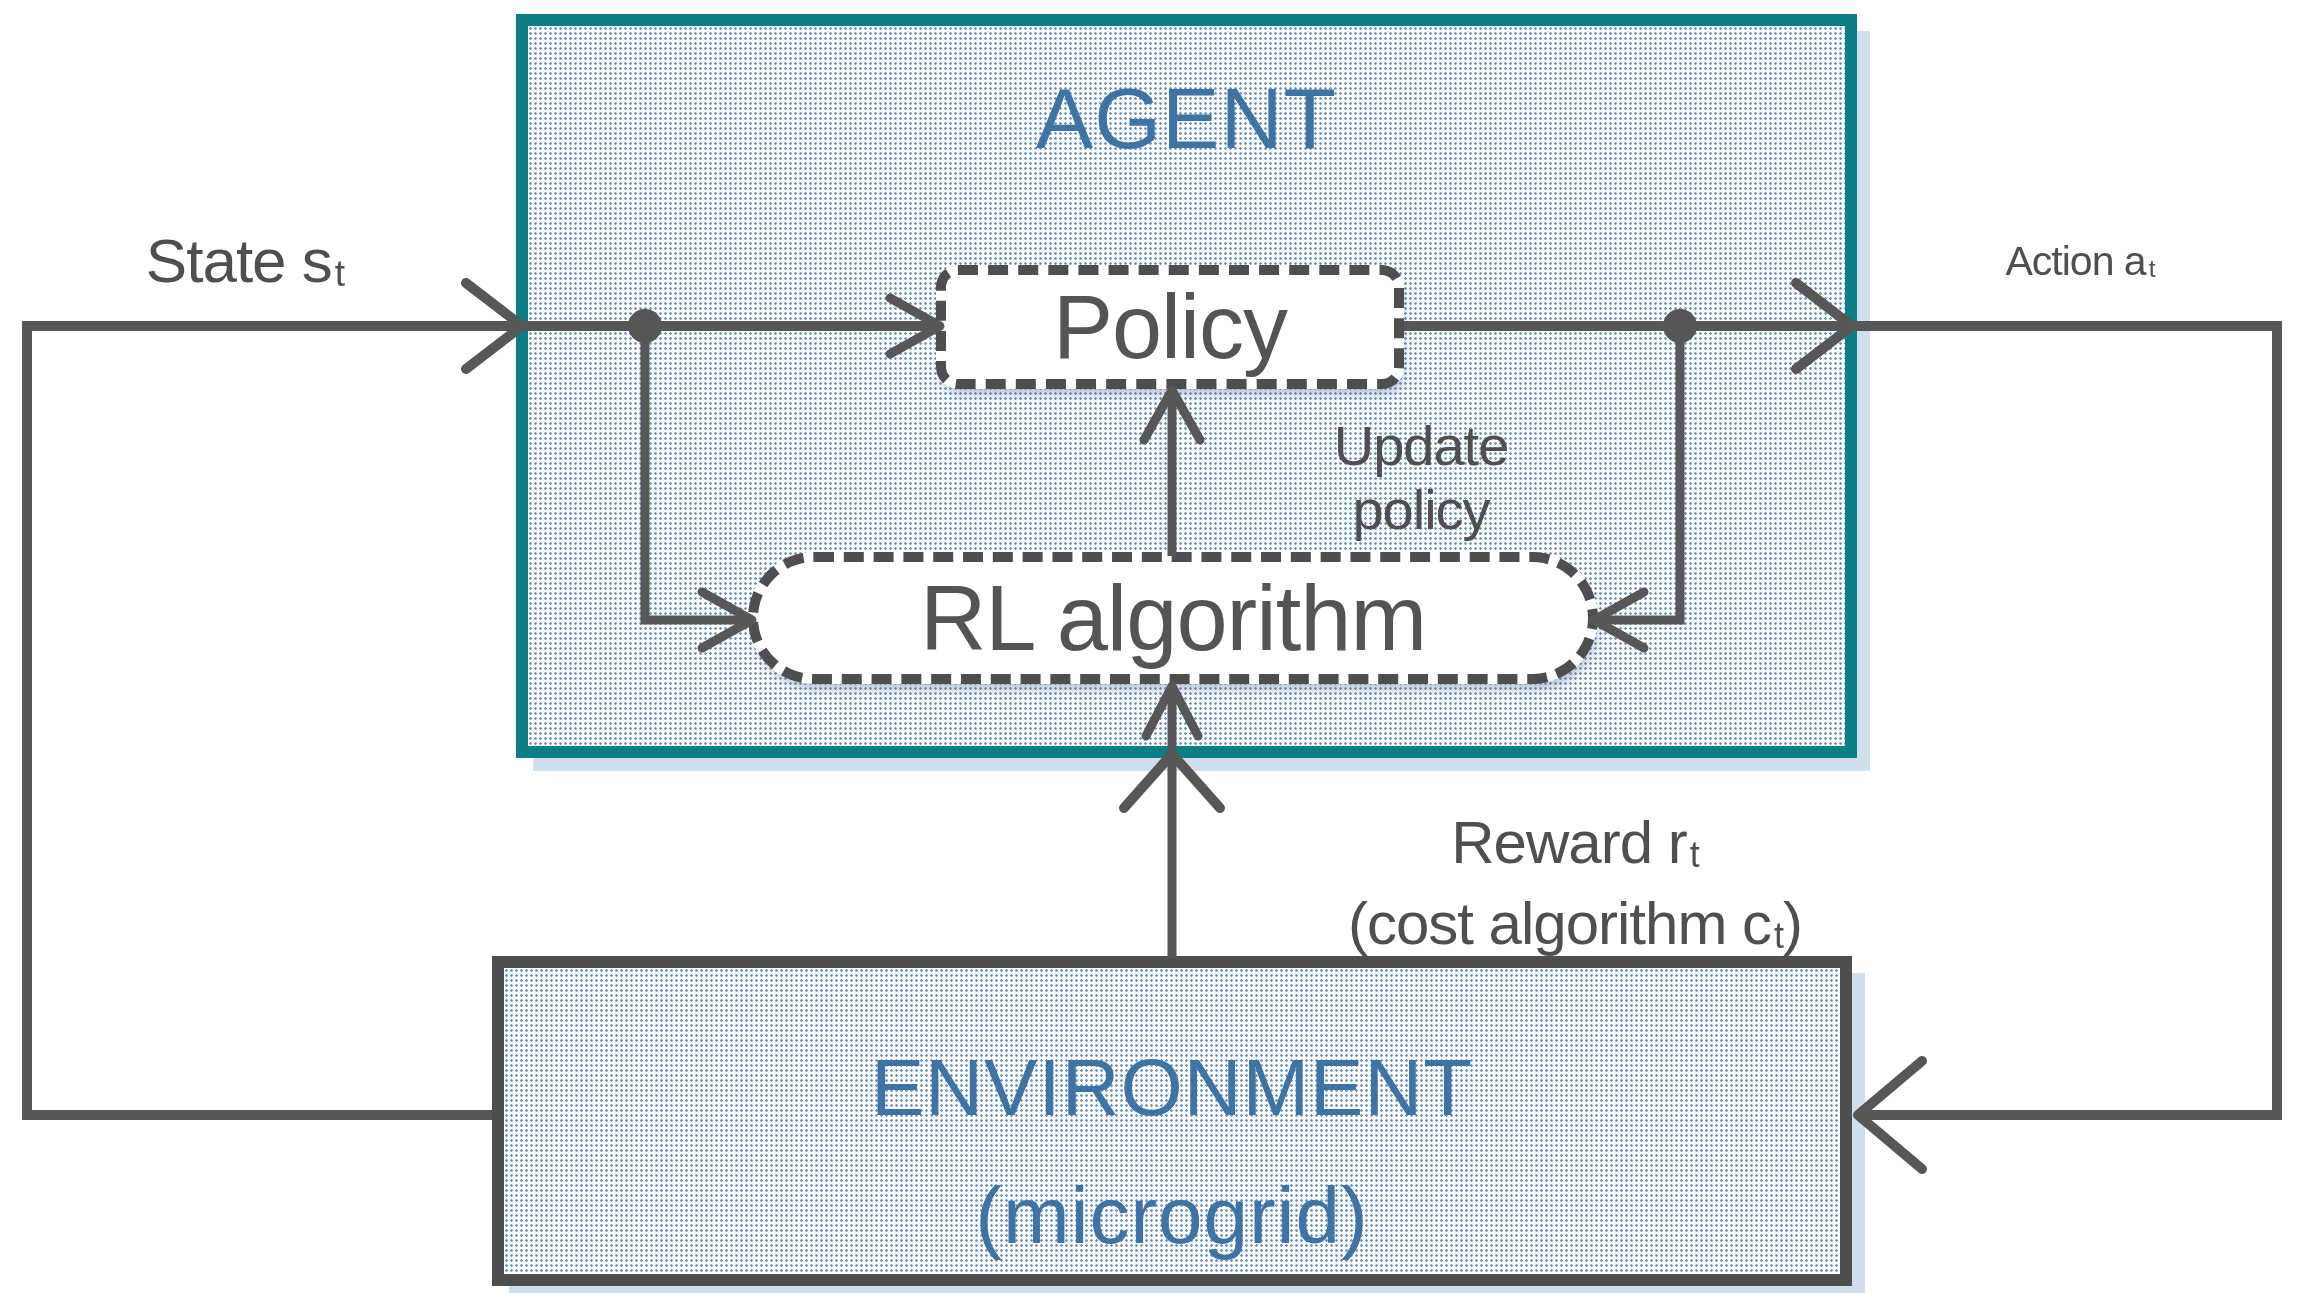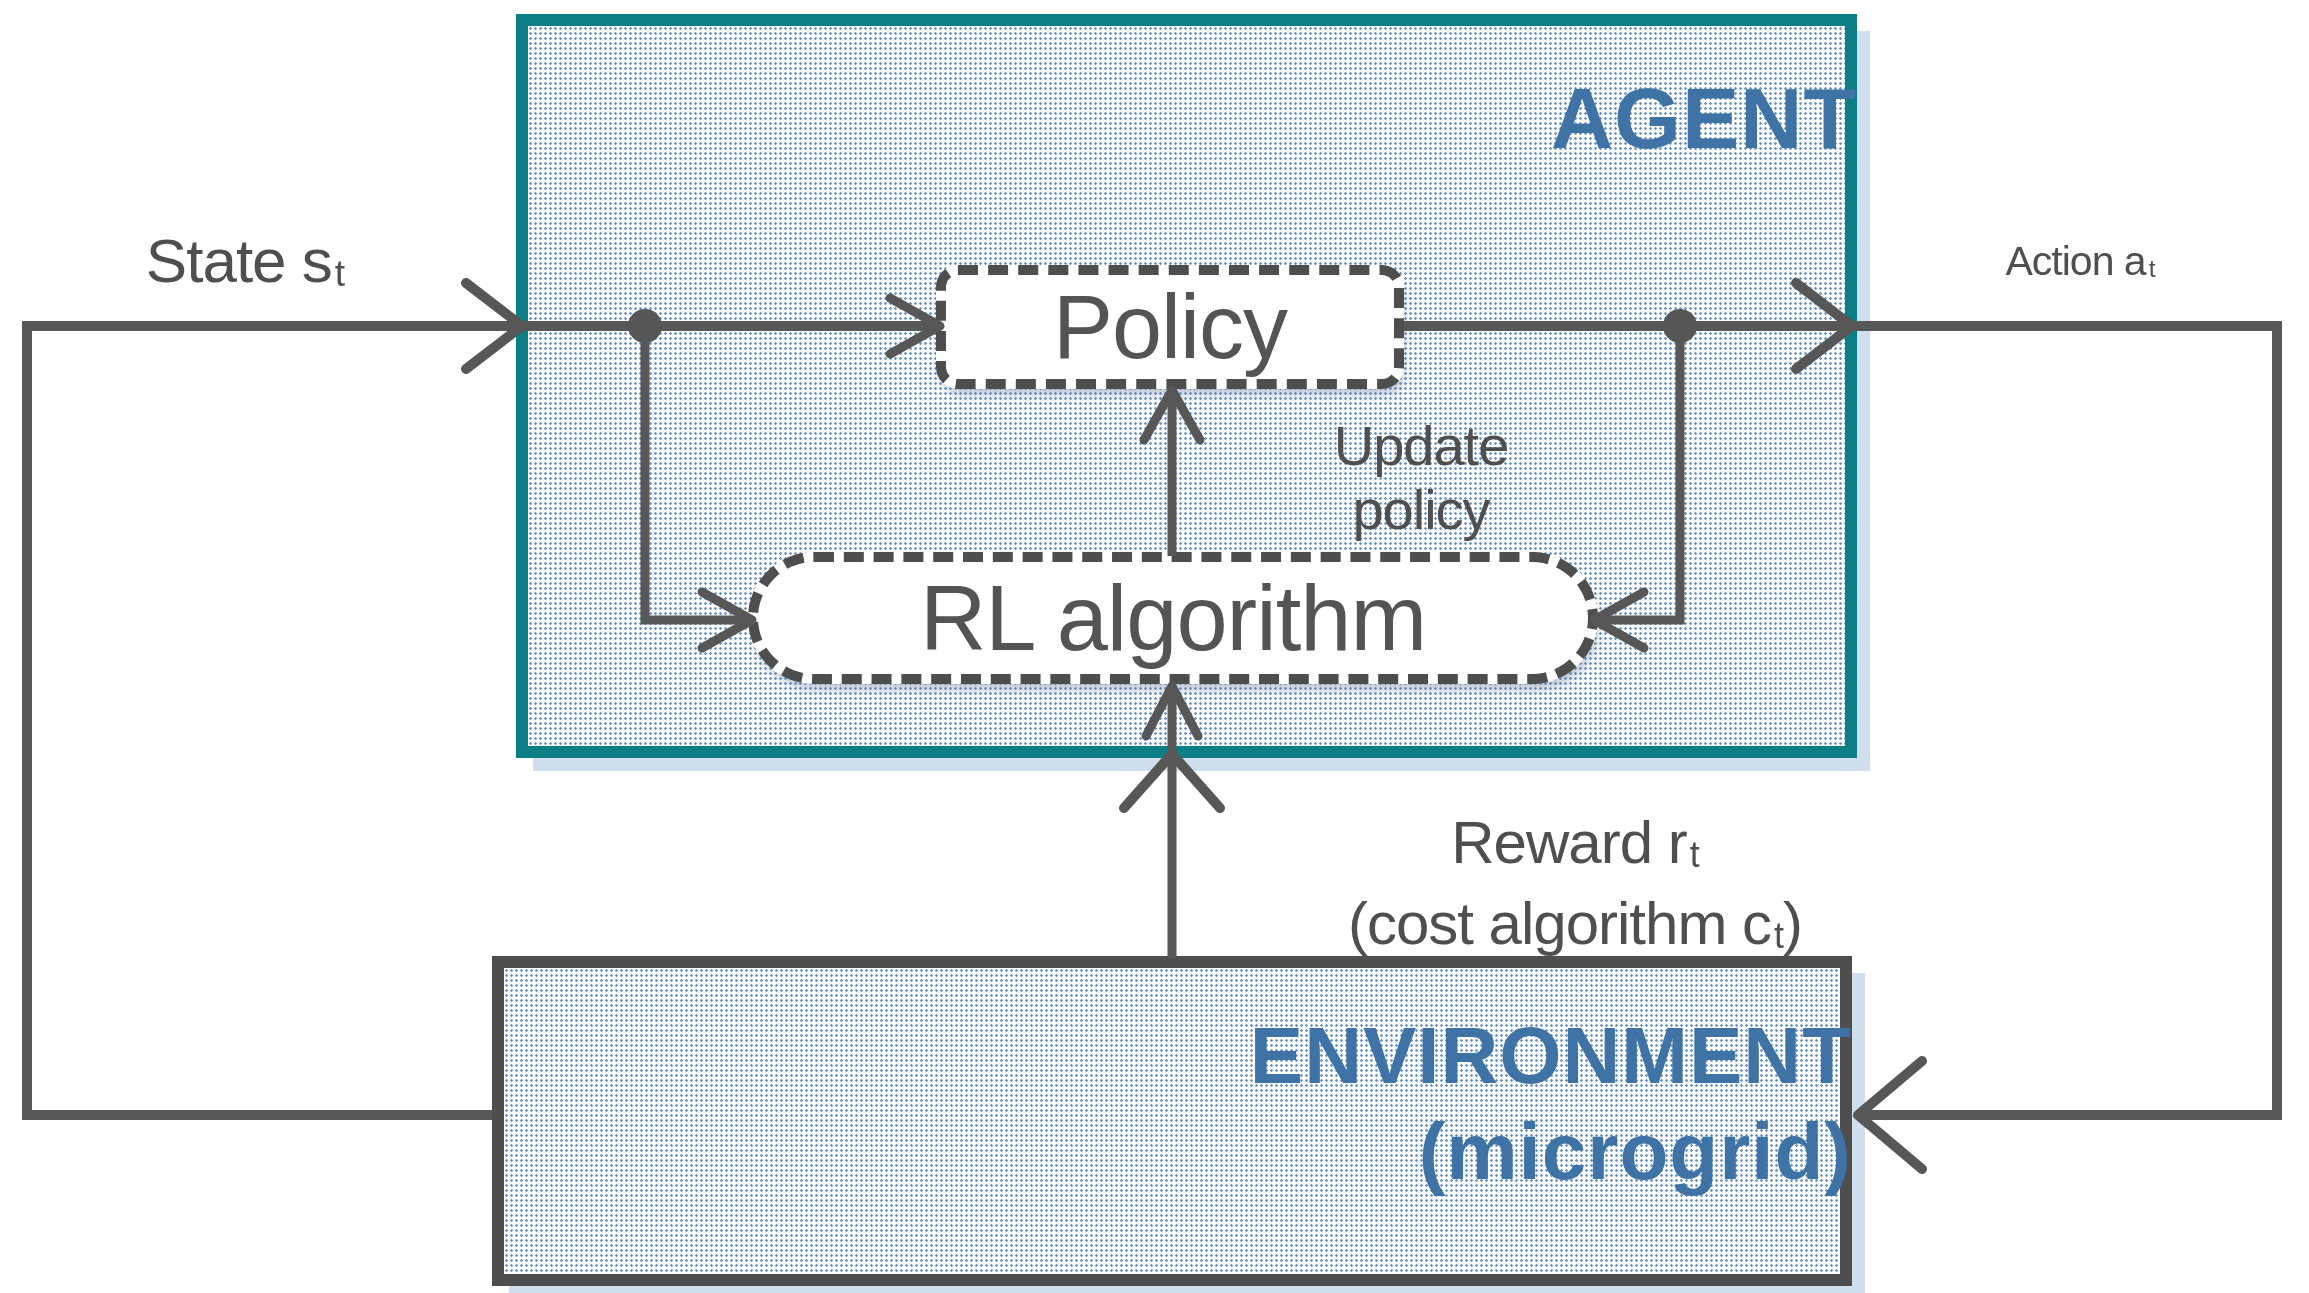--- a/index.html
+++ b/index.html
@@ -33,26 +33,26 @@
     display:flex;align-items:center;justify-content:center;
     color:#545454;letter-spacing:-1px;
     box-shadow:3px 9px 12px -4px rgba(96,116,148,0.45);
   }
   .policy-node{left:936px;top:265px;width:468px;height:124px;border-radius:22px;font-size:90px;}
   .rl-node{left:748px;top:552px;width:850px;height:132px;border-radius:66px;font-size:92px;}
   
   .wires{position:absolute;left:0;top:0;z-index:5;}
   
   .title{
-    position:absolute;z-index:6;color:#3f72a5;font-weight:bold;text-align:right;
+    position:absolute;z-index:6;color:#3f72a5;font-weight:normal;text-align:center;
     letter-spacing:1px;
   }
   .agent-title{left:516px;top:68px;width:1341px;font-size:86px;line-height:100px;}
   .env-title{left:492px;top:1008px;width:1360px;font-size:80px;line-height:96px;}
-  .env-title .line{display:block;}
+  .env-title .line{display:block;margin-top:32px;}
   .lbl{
     position:absolute;z-index:6;color:#4f4f4f;text-align:center;letter-spacing:-1px;
   }
   .state-lbl{left:10px;top:228px;width:470px;font-size:62px;line-height:66px;}
   .action-lbl{left:1870px;top:228px;width:420px;font-size:41px;line-height:66px;}
   .reward-lbl{left:1185px;top:794px;width:780px;font-size:60px;line-height:73px;margin-top:12px;}
   .update-lbl{left:1268px;top:414px;width:306px;font-size:56px;line-height:64px;}
   .lbl .line{display:block;}
   .sub{font-size:0.6em;position:relative;top:0.1em;margin-left:3px;}
 </style>

